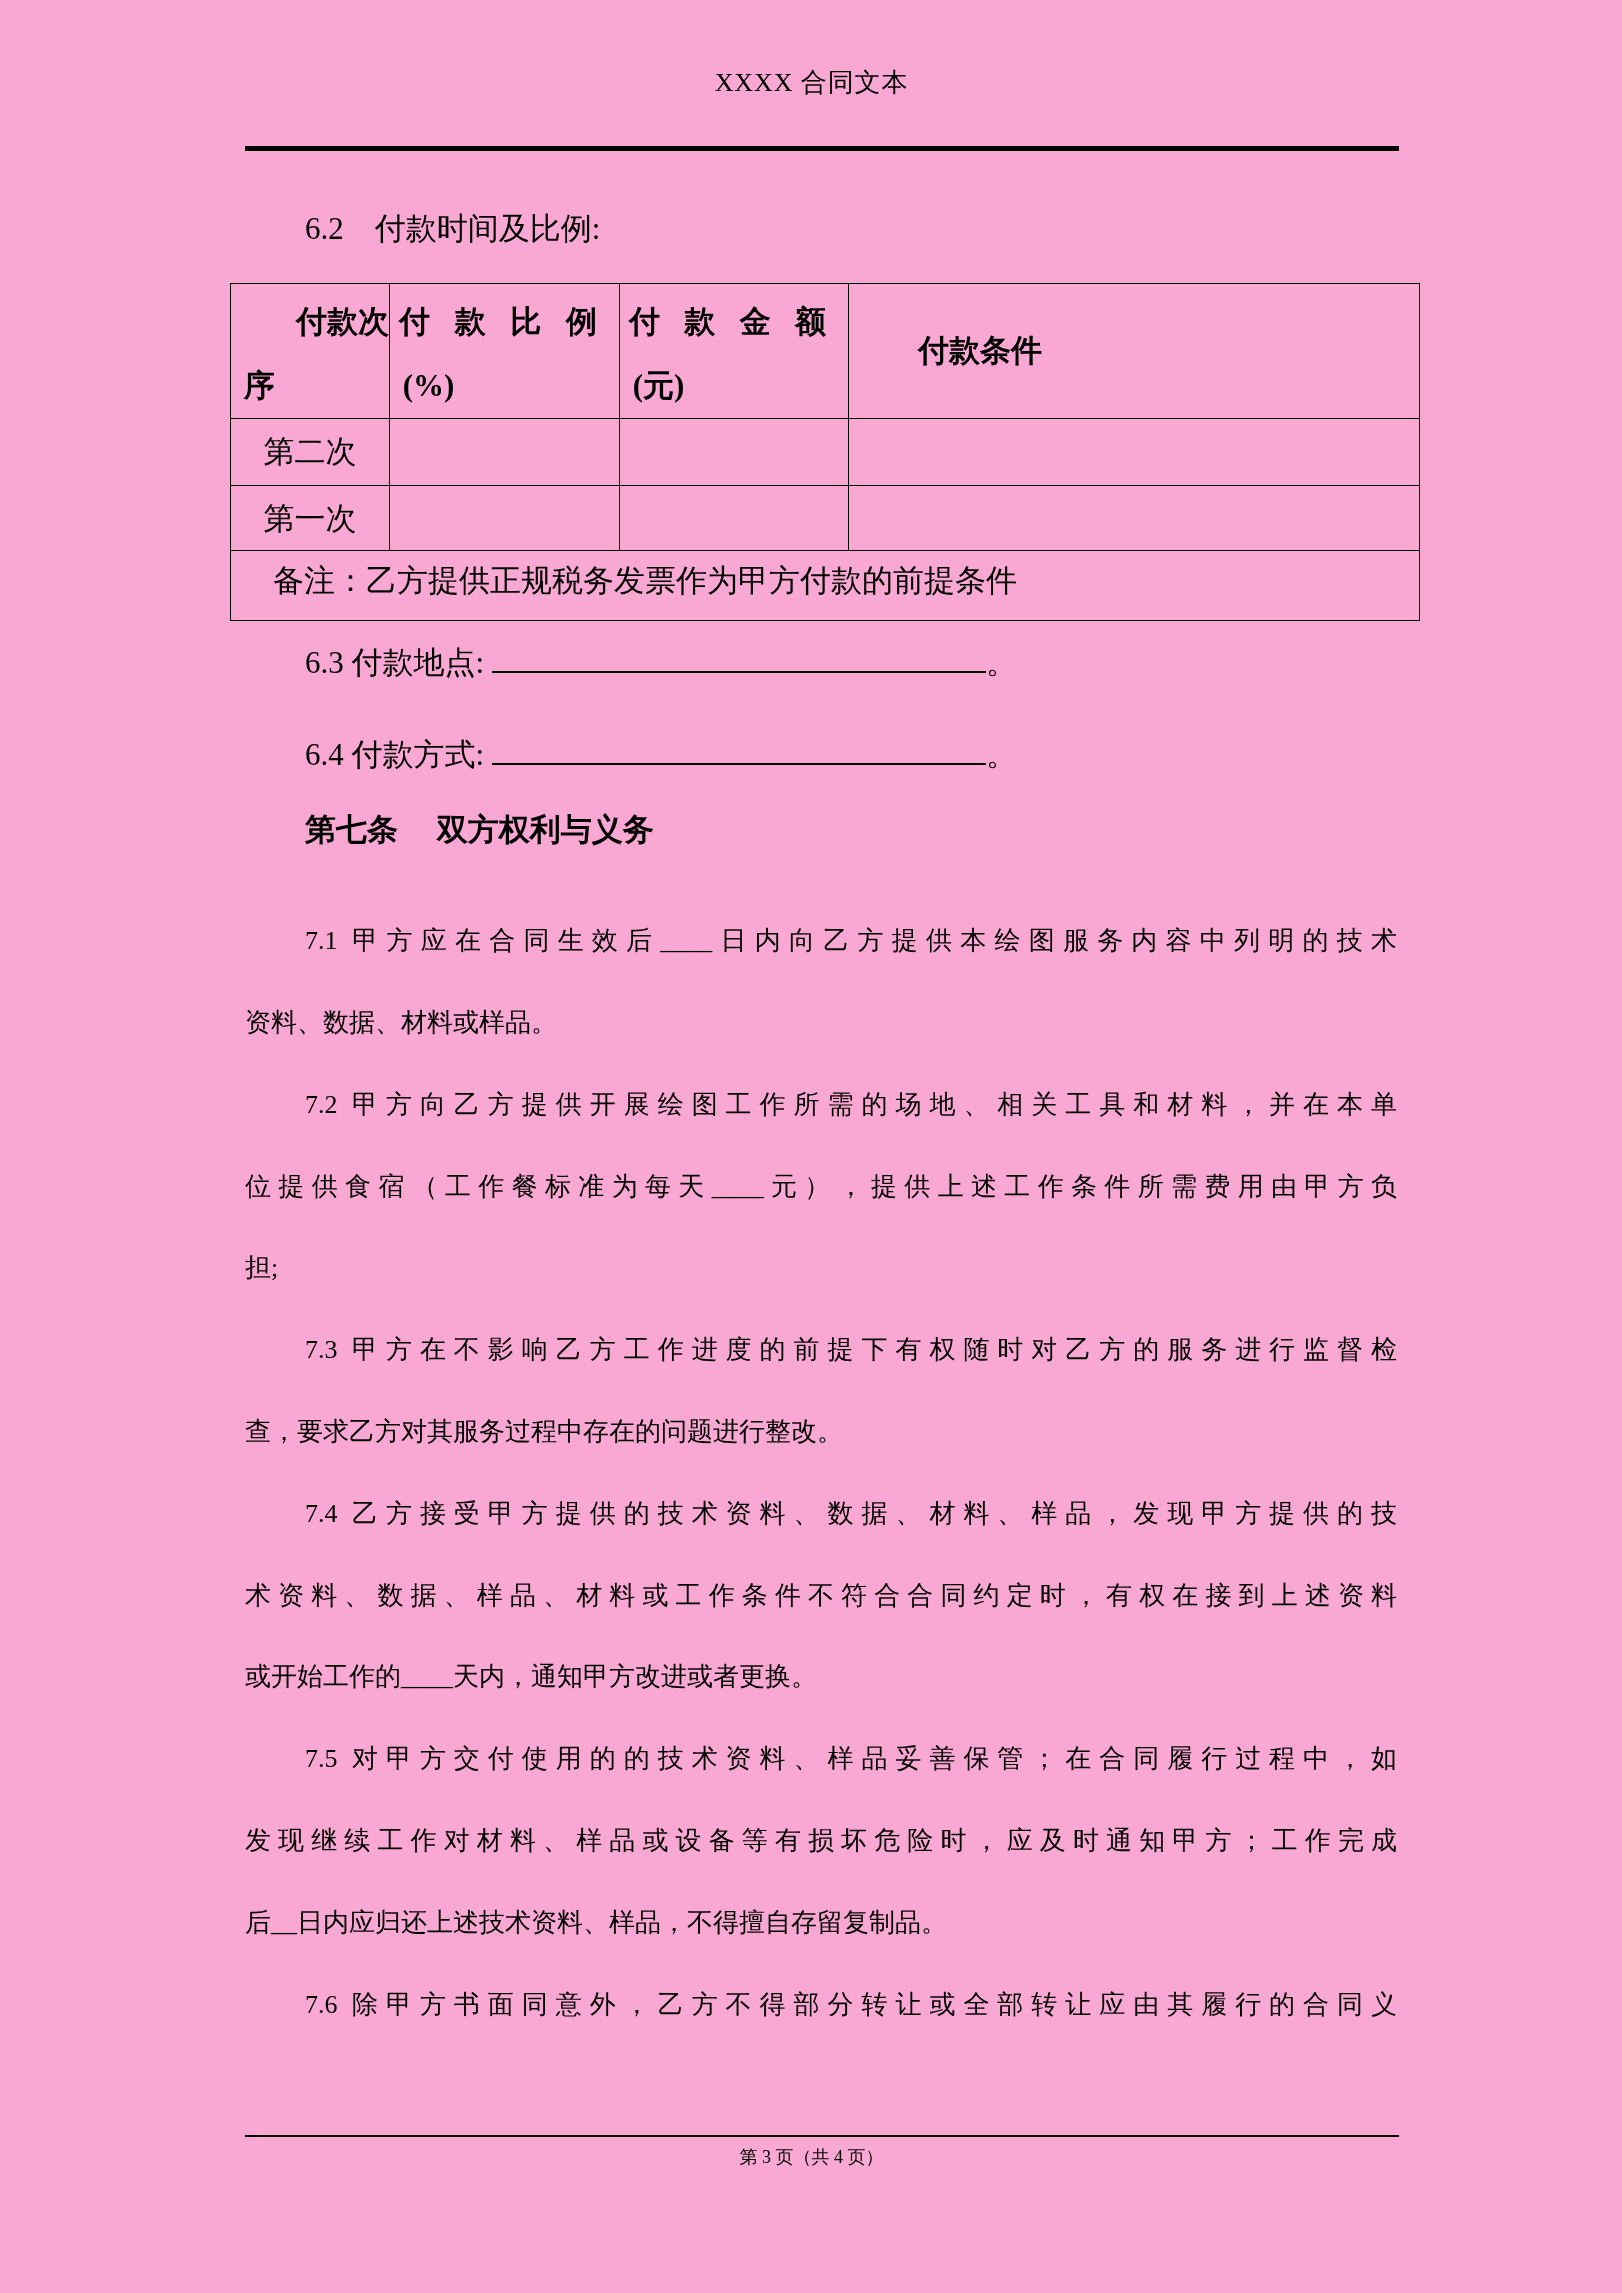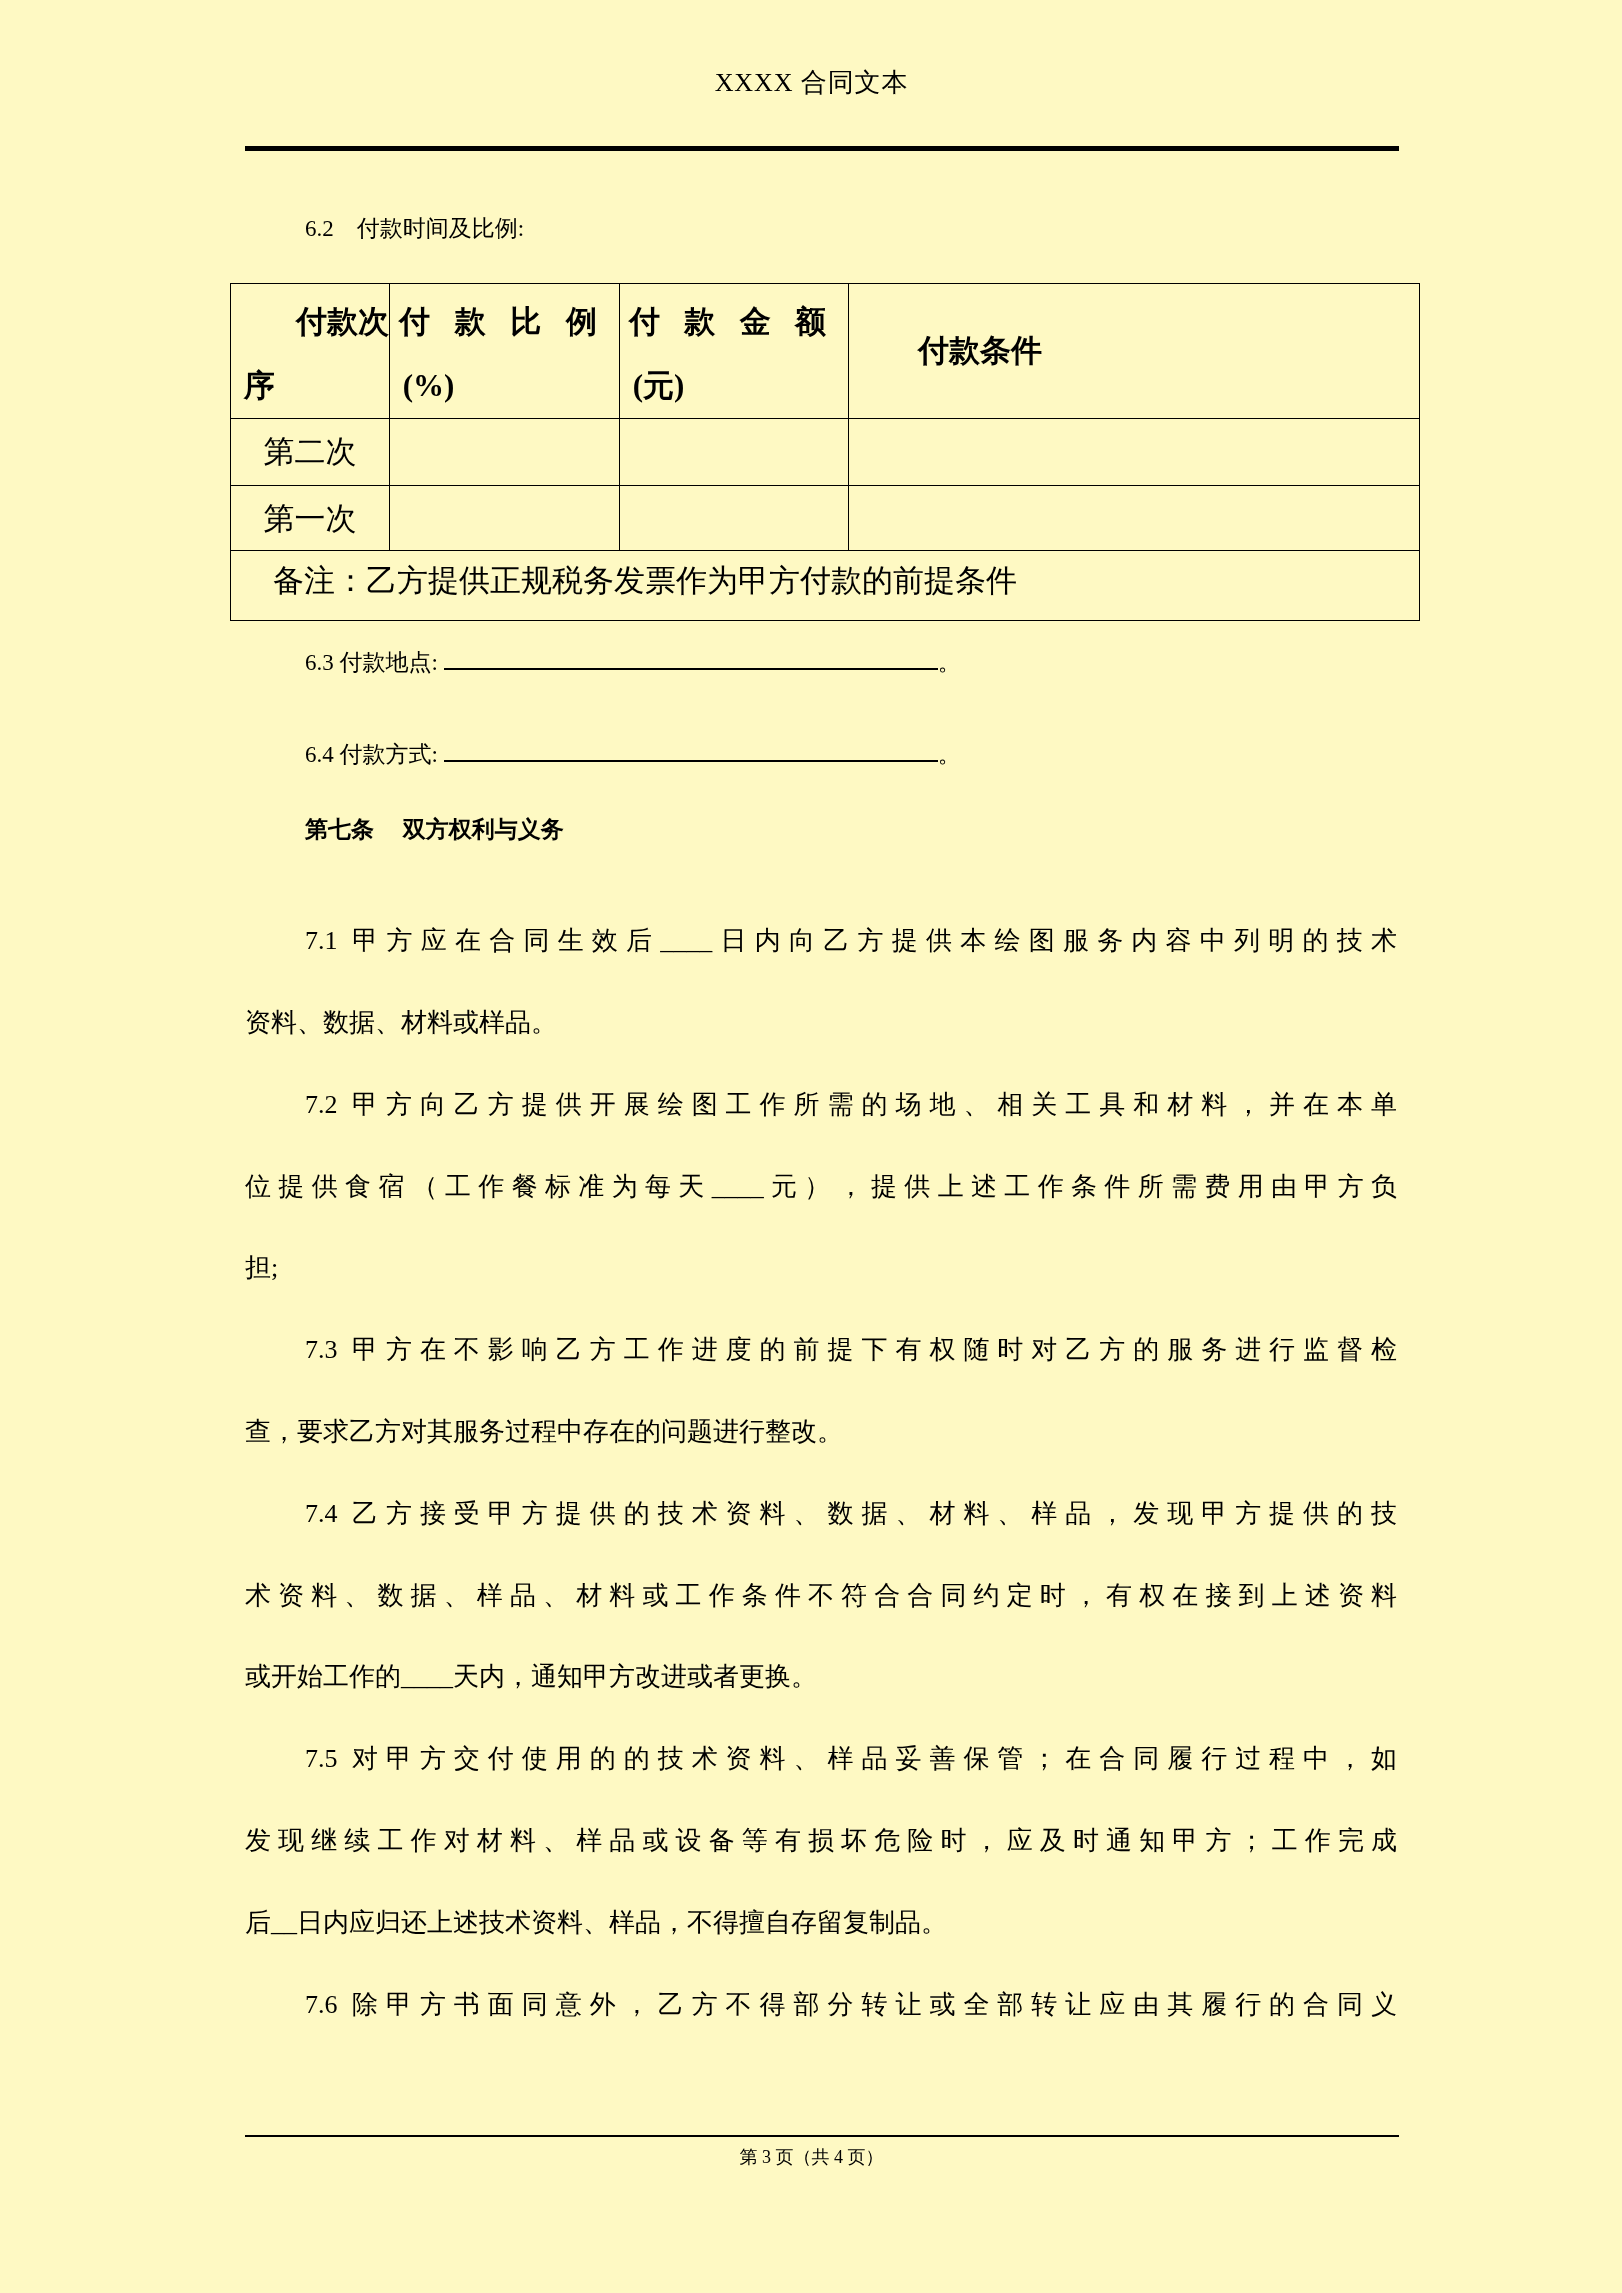--- a/index.html
+++ b/index.html
@@ -1,20 +1,20 @@
 <!DOCTYPE html>
 <html style="font-size:14.5px"><head>
 <meta charset="utf-8">
 <style>
   html,body{margin:0;padding:0;background:#888;}
   .page{
     position:relative;
     width:1623px;height:2294px;
     margin:0 auto;
-    background:#fef9c3;
+    background:#f9a8d4;
     font-family:"Liberation Serif","DejaVu Serif",serif;
     color:#000;
     overflow:hidden;
   }
   .hdr-title{
     position:absolute;top:65px;left:0;width:100%;
     text-align:center;font-size:26px;line-height:36px;
     letter-spacing:0.9px;
   }
   .hdr-rule{
@@ -24,21 +24,21 @@
   .ftr-rule{
     position:absolute;top:2135px;left:245px;width:1154px;height:1.8px;
     background:#000;
   }
   .ftr-text{
     position:absolute;top:2138px;left:0;width:100%;
     text-align:center;font-size:18px;line-height:38px;
   }
   .line{
     position:absolute;left:245px;width:1152px;height:82px;
-    line-height:82px;font-size:23px;white-space:nowrap;
+    line-height:82px;font-size:31px;white-space:nowrap;
   }
   .wrapline{
     position:absolute;left:245px;width:1152px;height:82px;
     line-height:82px;font-size:26px;
   }
   .wrapline.fill{text-align:justify;text-align-last:justify;}
   .wrapline.ind{text-indent:60px;}
   .sec-head{font-weight:bold;}
   .blank-line{
     display:inline-block;width:494px;height:31px;

